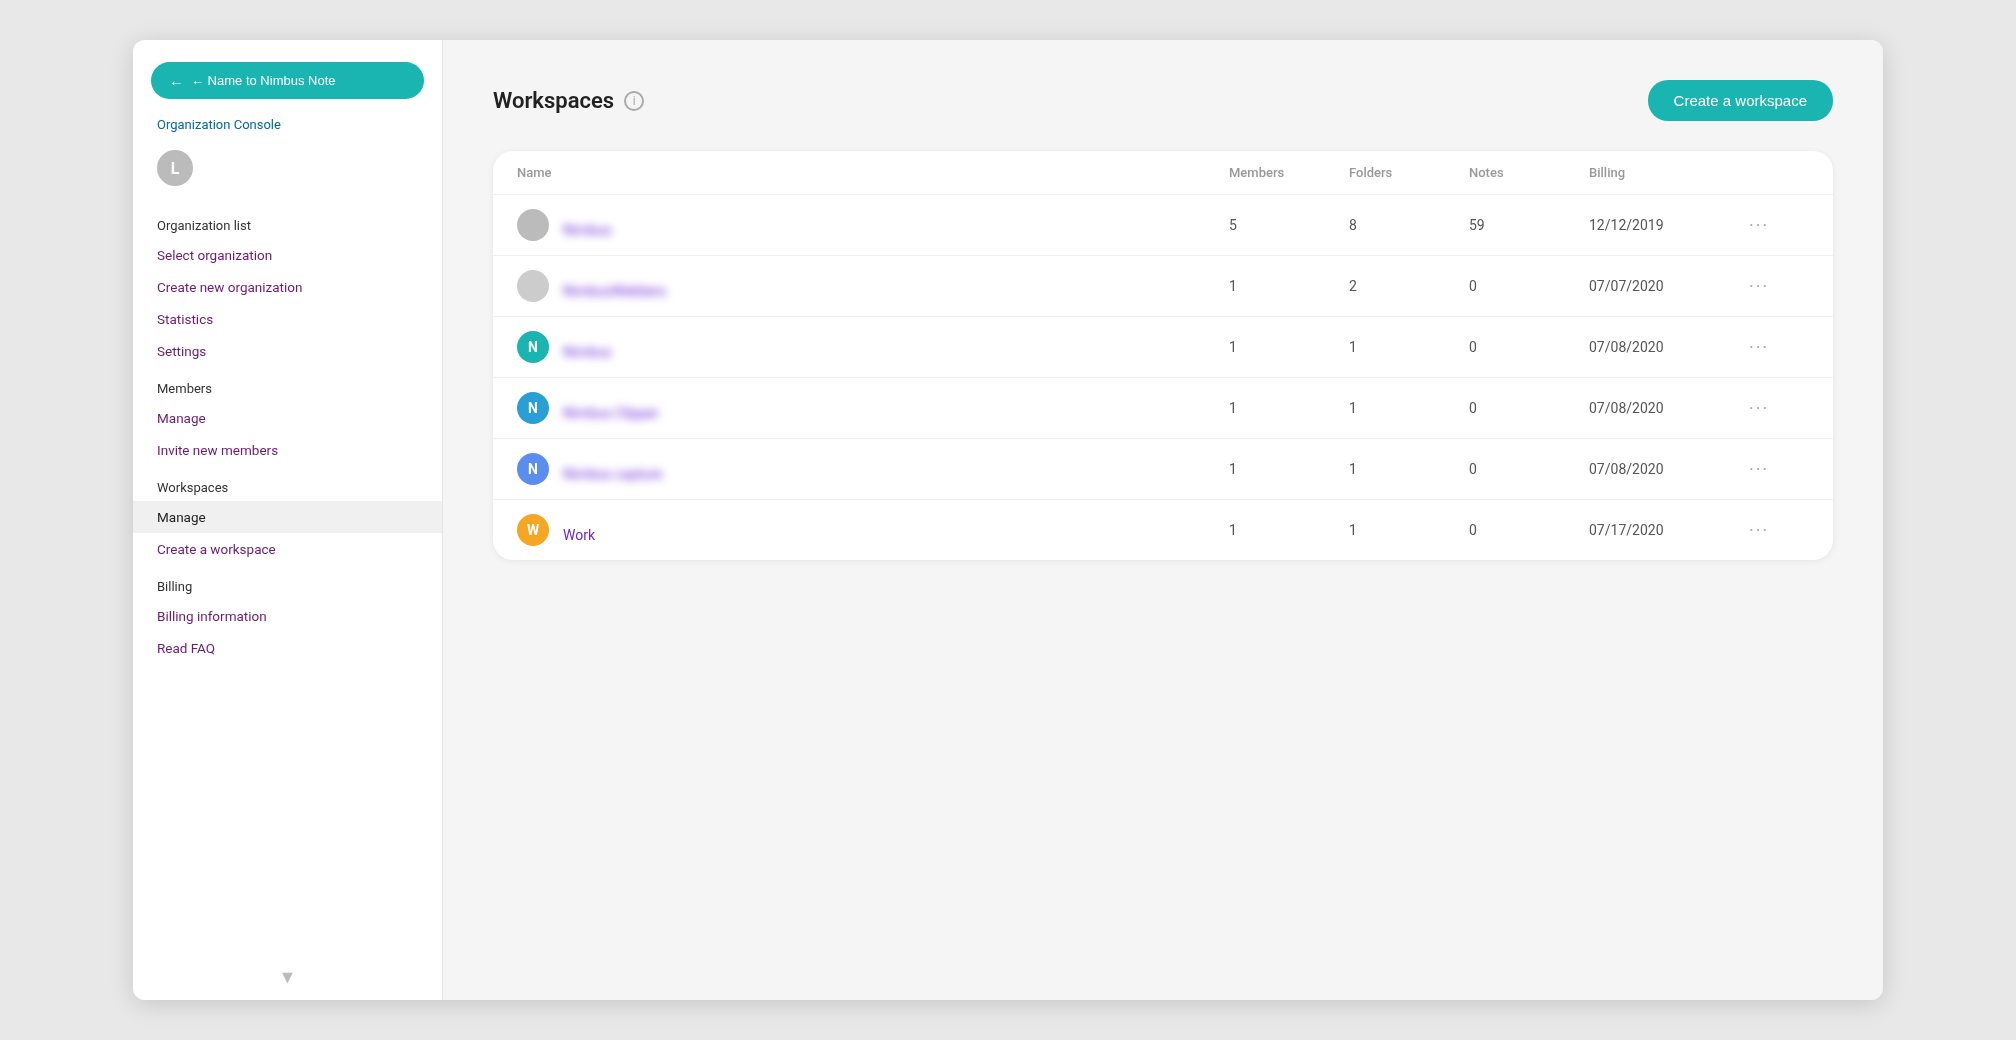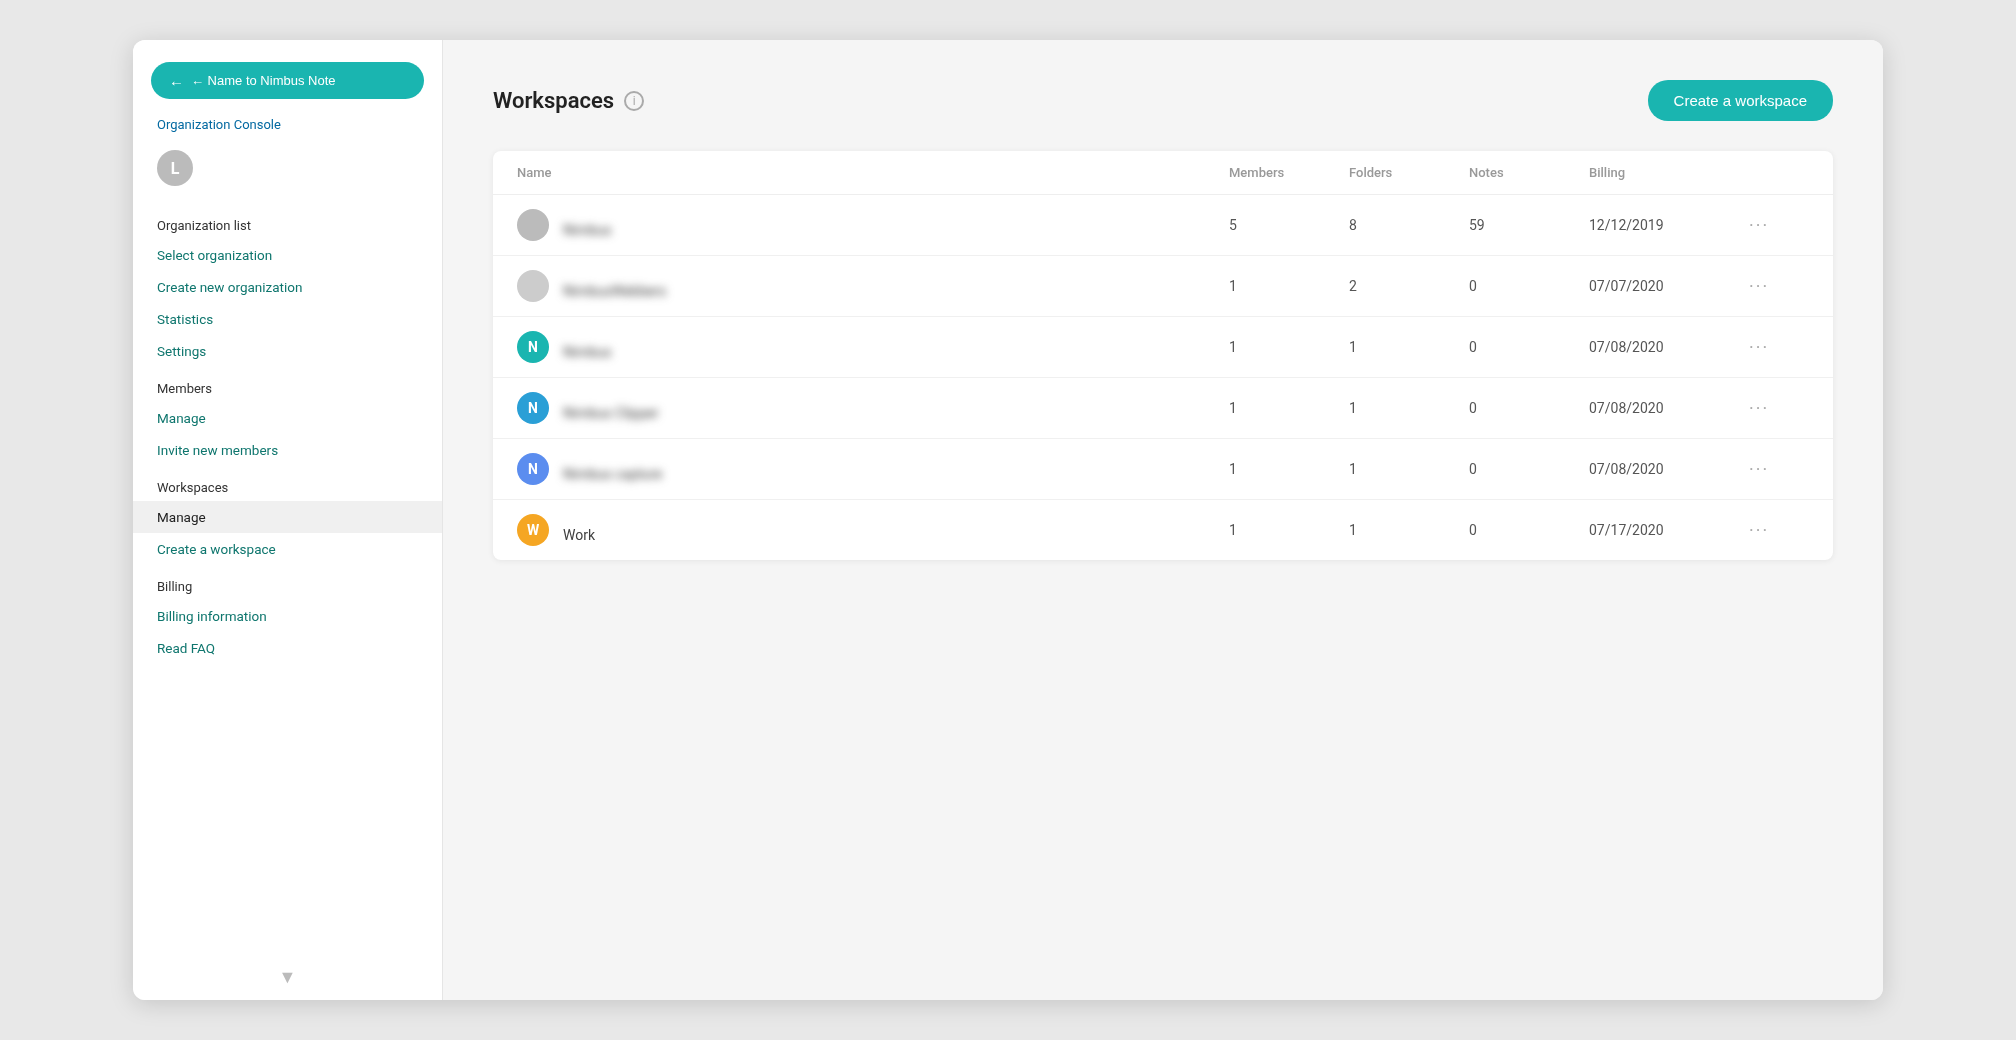--- a/index.html
+++ b/index.html
@@ -70,21 +70,21 @@
       margin: 8px 24px 18px 24px;
     }
     .sidebar-section-title {
       font-size: 13px;
       font-weight: 400;
       color: #333;
       padding: 14px 24px 6px 24px;
     }
     .sidebar-item {
       font-size: 13.5px;
-      color: #0f766e;
+      color: #701a75;
       padding: 8px 24px;
       cursor: pointer;
       border-radius: 0;
       transition: background 0.15s;
     }
     .sidebar-item.active {
       background: #f0f0f0;
       color: #222;
     }
     .scroll-indicator {
@@ -136,21 +136,21 @@
       border: none;
       border-radius: 20px;
       padding: 12px 26px;
       font-size: 15px;
       cursor: pointer;
       font-weight: 500;
     }
     
     .workspaces-table {
       background: #fff;
-      border-radius: 8px;
+      border-radius: 20px;
       box-shadow: 0 1px 6px rgba(0,0,0,0.07);
       overflow: hidden;
       width: 100%;
     }
     .table-header {
       display: grid;
       grid-template-columns: 1fr 120px 120px 120px 160px 60px;
       padding: 14px 24px;
       border-bottom: 1px solid #eee;
     }
@@ -181,21 +181,21 @@
       display: flex;
       align-items: center;
       justify-content: center;
       font-size: 14px;
       font-weight: bold;
       color: #fff;
       flex-shrink: 0;
     }
     .ws-name {
       font-size: 14px;
-      color: #404040;
+      color: #6d28d9;
       margin-top: 9px;
     }
     .ws-name.blurred {
       filter: blur(4px);
       user-select: none;
     }
     .table-cell {
       font-size: 14px;
       color: #555;
     }

